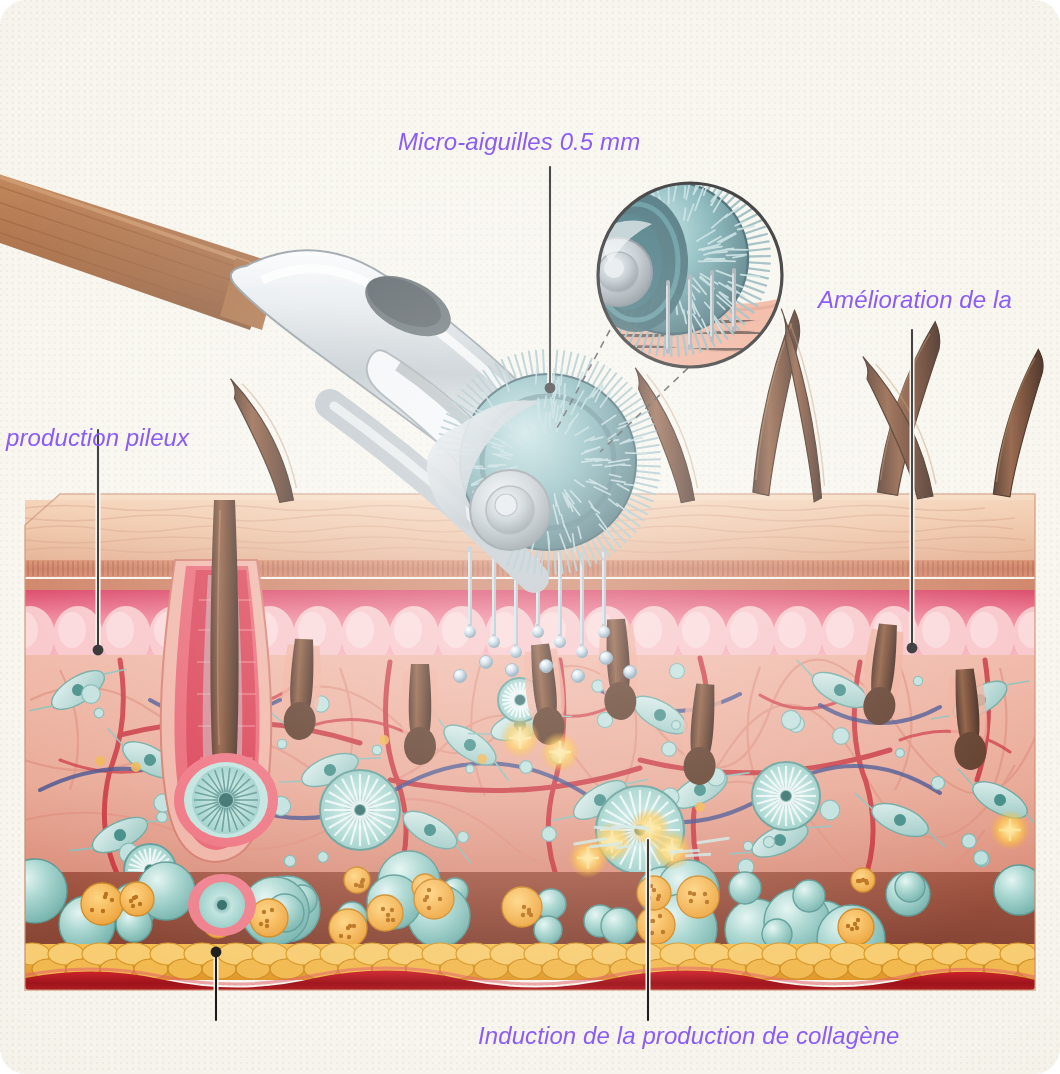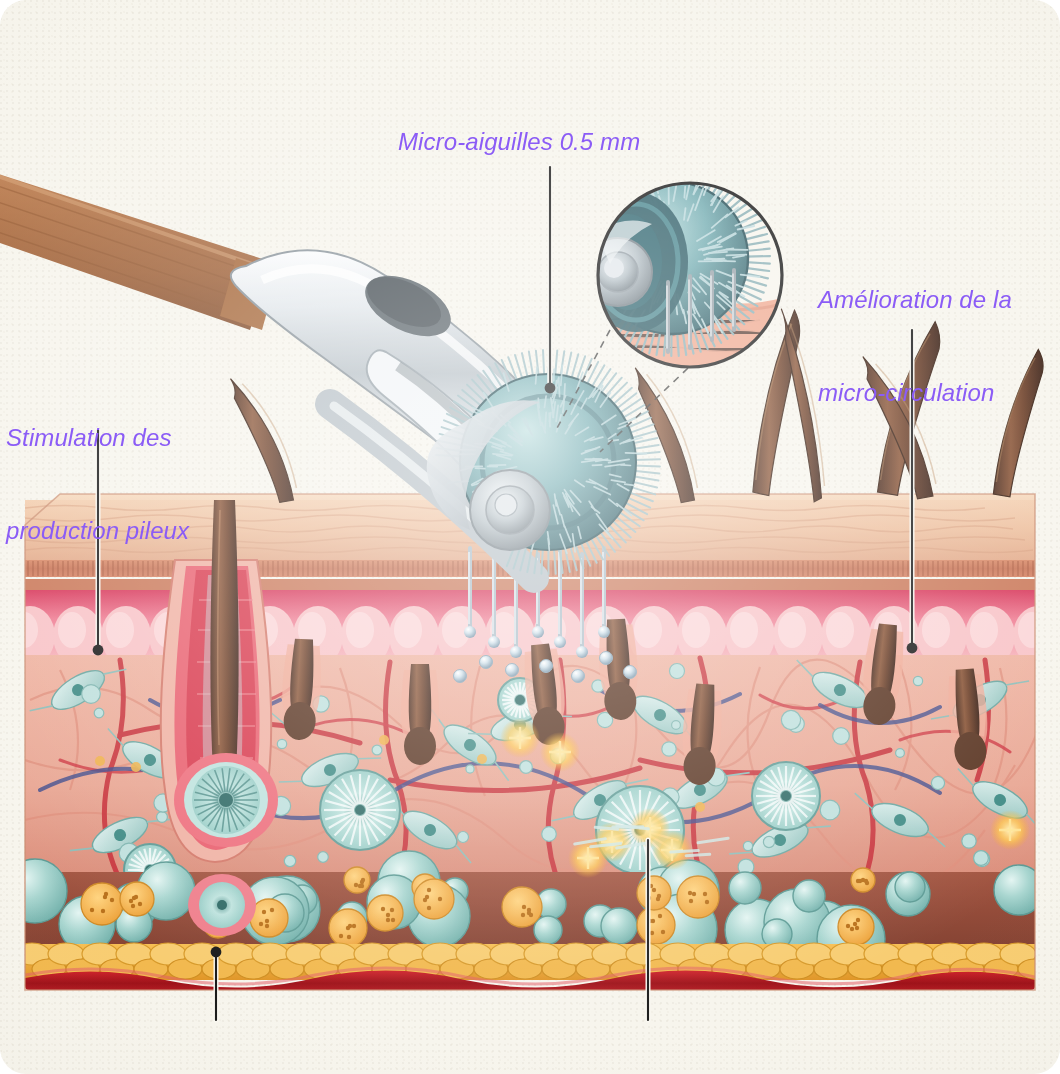--- a/index.html
+++ b/index.html
@@ -1885,28 +1885,27 @@
       </g>
     </g>
 
     </g>
   </svg>
 
   <div id="vign"></div>
 
   <div class="lbl" style="left:398px;top:126px;">Micro-aiguilles 0.5 mm</div>
 
-  <div class="lbl" style="left:818px;top:222px;">
+  <div class="lbl" style="left:818px;top:222px;text-align:center;">
     <div>Amélioration de la</div>
-    <div>micro-circulation</div>
   </div>
 
   <div class="lbl" style="left:6px;top:360px;">
-    <div>Stimulation des</div>
     <div>production pileux</div>
   </div>
 
   <div class="lbl c" style="left:48px;top:1020px;">
     
     
   </div>
 
+  <div class="lbl" style="left:478px;top:1020px;">Induction de la production de collagène</div>
 </div>
 
 </body></html>

